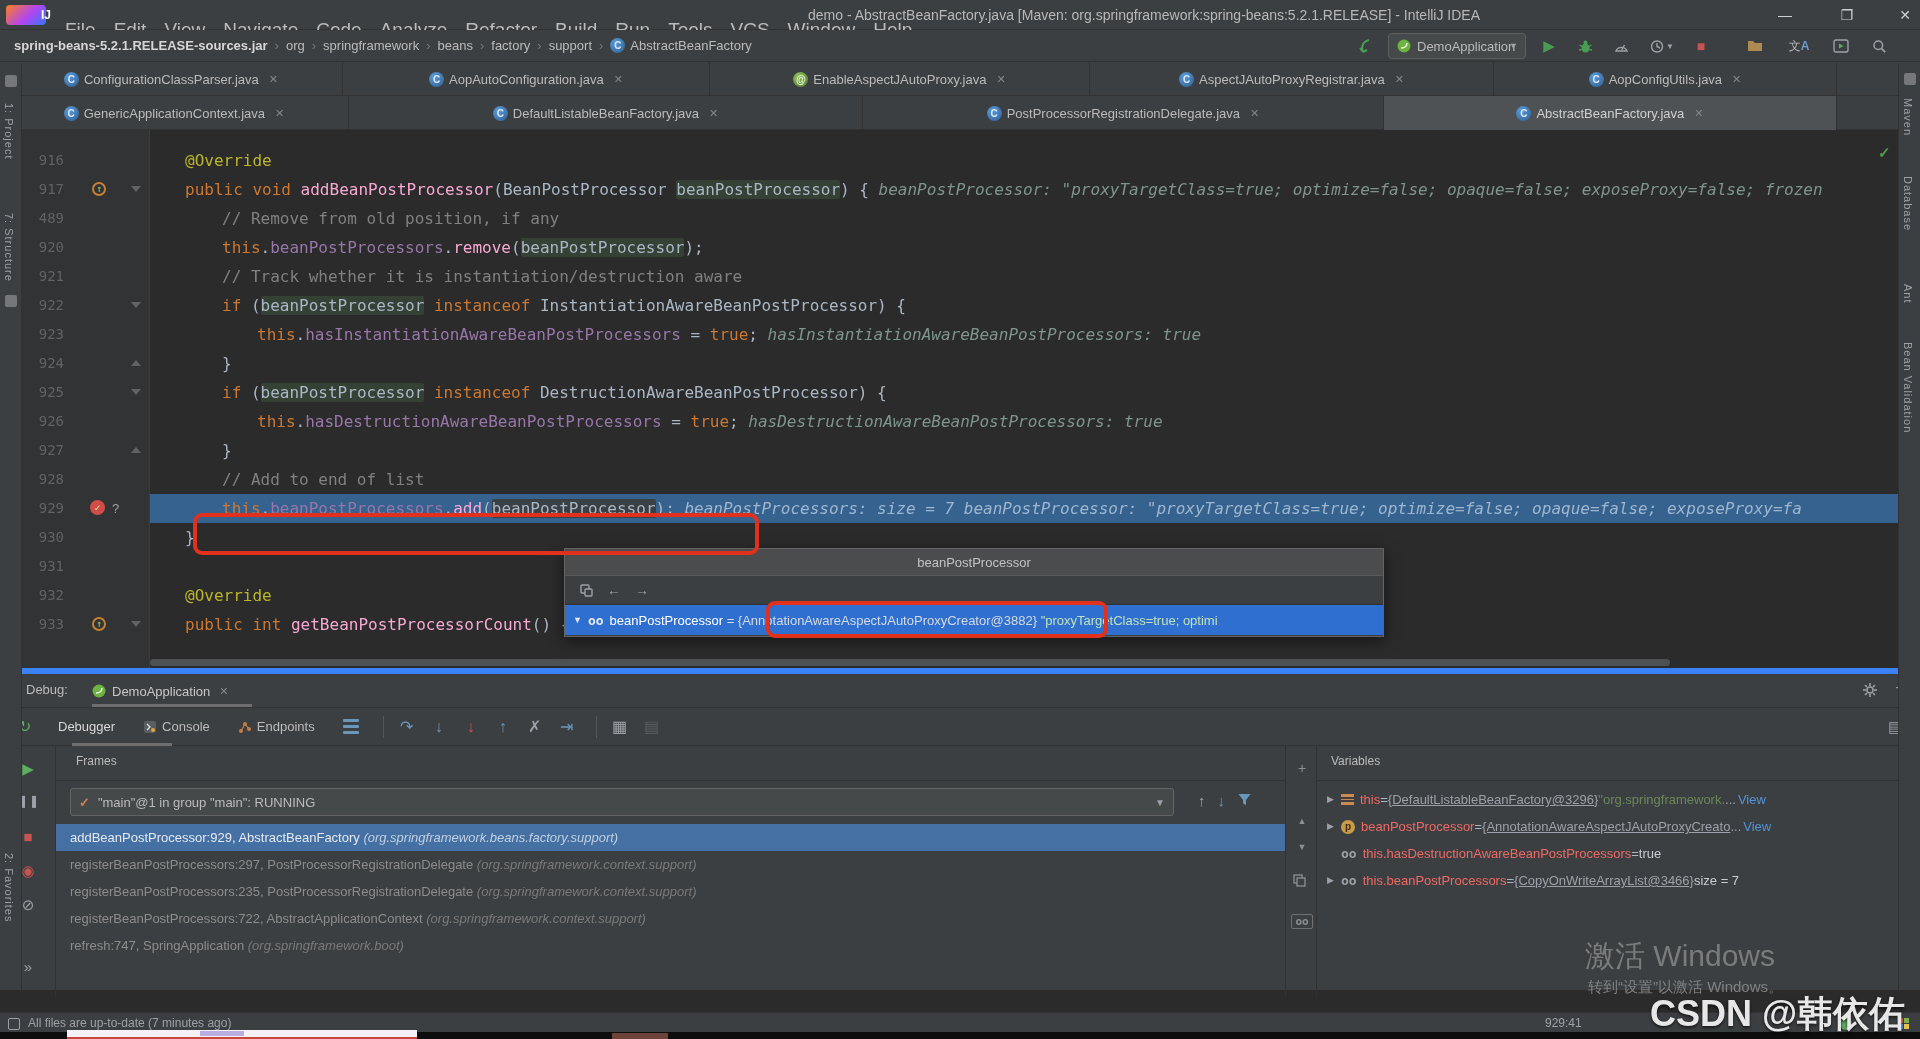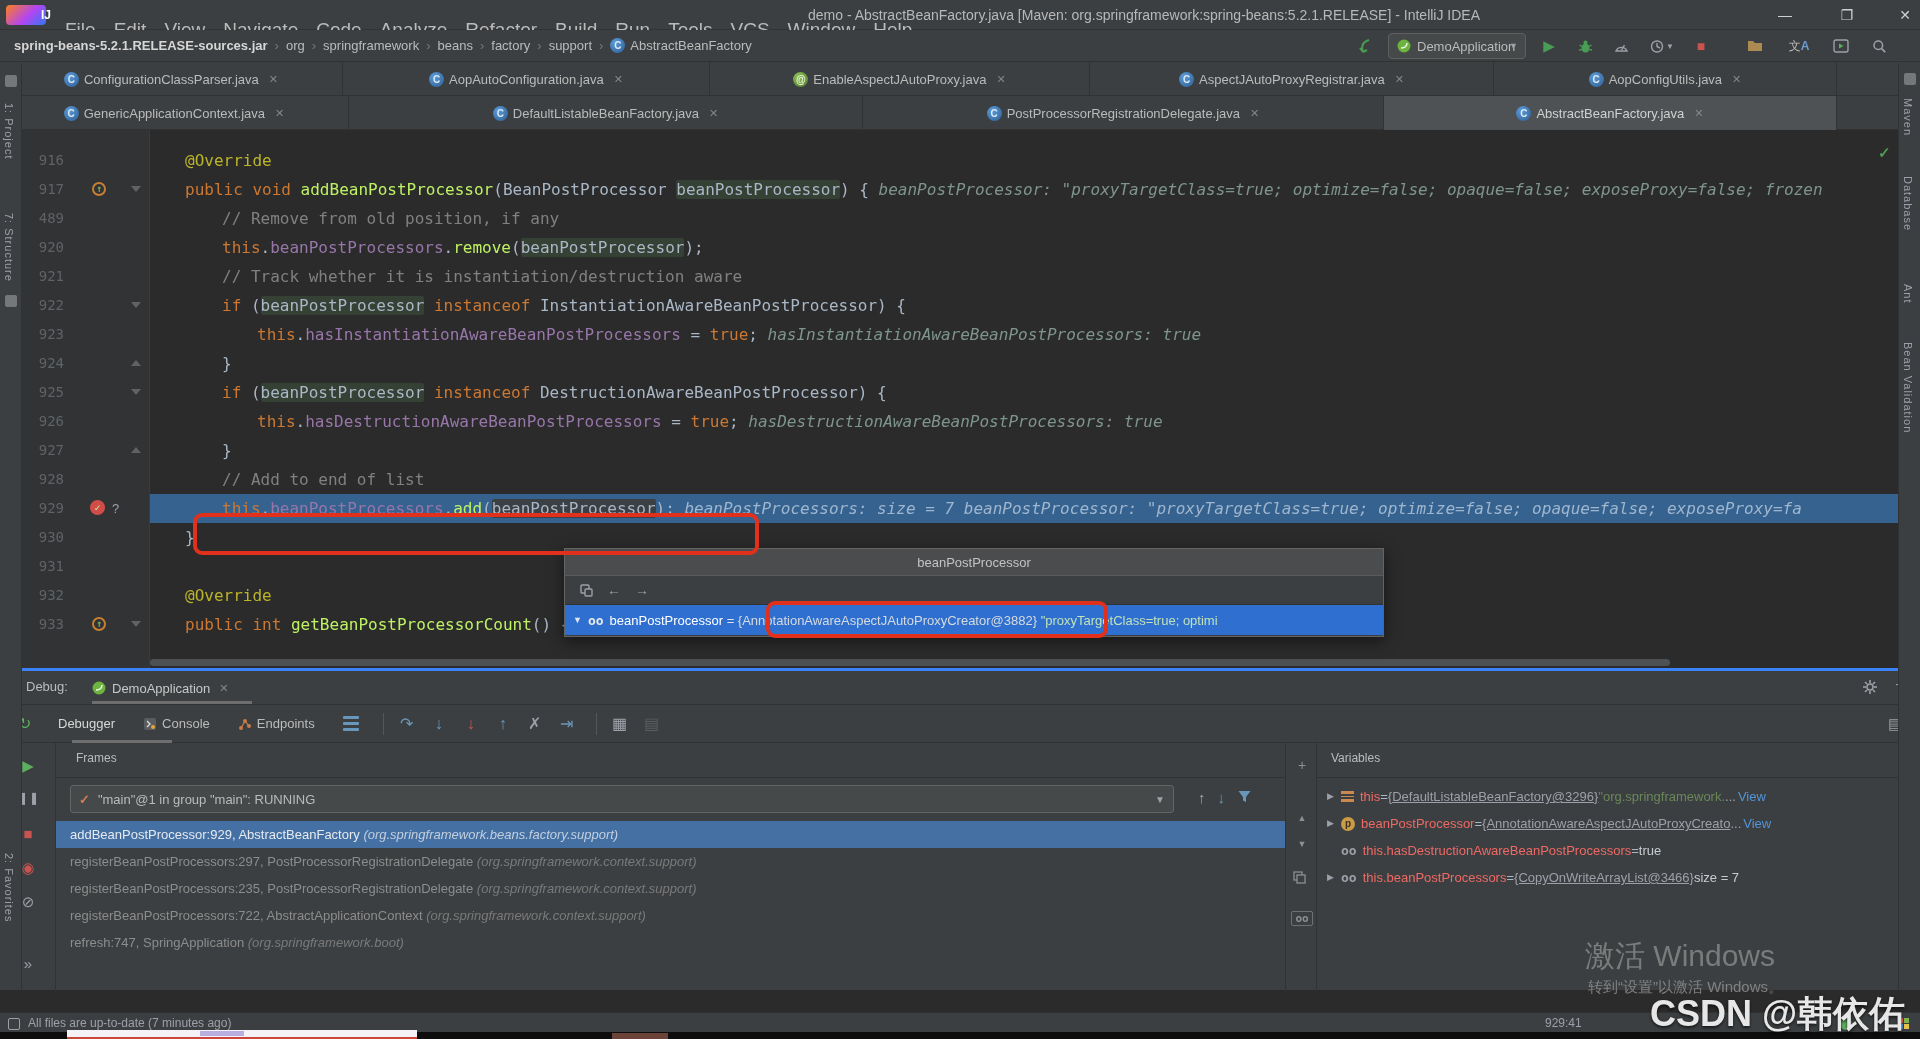--- a/index.html
+++ b/index.html
@@ -38,21 +38,21 @@
 
   
   #editor { position:absolute; left:0; top:130px; width:1920px; height:538px; background:#2b2b2b; overflow:hidden; }
   #gutter-bg { position:absolute; left:0; top:0; width:150px; height:538px; background:#313335; border-right:1px solid #3a3d3f; }
   #code { position:absolute; left:0; top:16px; width:1920px; }
   .line { position:relative; height:29px; font-family:"DejaVu Sans Mono","Liberation Mono",monospace; font-size:16px; line-height:29px; white-space:nowrap; }
   .line .gut { position:absolute; left:0; top:0; width:150px; height:29px; }
   .line .num { position:absolute; left:0; top:0; width:64px; text-align:right; color:#606366; font-size:14px; font-family:"DejaVu Sans Mono",monospace; }
   .line .content { margin-left:150px; height:29px; }
   .line.exec .content { background:#35628f; }
-  .tk-k { color:#cc7832; } .tk-m { color:#bef264; } .tk-ms { color:#ffc66d; font-style:italic; }
+  .tk-k { color:#cc7832; } .tk-m { color:#f9a8d4; } .tk-ms { color:#ffc66d; font-style:italic; }
   .tk-f { color:#9876aa; } .tk-s { color:#6a8759; } .tk-c { color:#808080; }
   .tk-a { color:#bbb529; } .tk-d { color:#a9b7c6; }
   .tk-u { color:#a9b7c6; background:#364135; border-radius:2px; }
   .tk-u2 { color:#a9b7c6; background:#3b4045; border-radius:2px; }
   .hint { color:#7e958c; font-style:italic; }
   .exec .hint { color:#9fb6ce; }
   .pill { background:#4c4e50; color:#a1a5a8; border-radius:9px; padding:1px 7px; font-family:"Liberation Sans",sans-serif; font-size:13px; vertical-align:1px; }
   .g-override { position:absolute; left:92px; top:7px; width:14px; height:14px; border:2px solid #c77f32; border-radius:50%; color:#7fb357; font-size:10px; line-height:10px; text-align:center; font-weight:bold; }
   .g-bp { position:absolute; left:90px; top:6px; width:15px; height:15px; background:#d14d47; border-radius:50%; color:#bff0b0; font-size:10px; line-height:15px; text-align:center; }
   .g-bpq { position:absolute; left:112px; top:0; color:#9da0a8; font-size:13px; font-family:"Liberation Sans",sans-serif; }
@@ -70,21 +70,21 @@
   #popup { position:absolute; left:564px; top:548px; width:820px; height:89px; z-index:50; border:1px solid #646464; background:#3c3f41; box-shadow:0 4px 14px rgba(0,0,0,.5); }
   #popup-title { height:27px; background:#4a4c4e; border-bottom:1px solid #5a5a5a; text-align:center; line-height:27px; font-size:13px; color:#c3c3c3; }
   #popup-toolbar { height:29px; display:flex; align-items:center; border-bottom:1px solid #323232; color:#9da0a8; font-size:14px; }
   #popup-toolbar span { margin-left:14px; }
   #popup-row { height:30px; background:#2f6fd0; display:flex; align-items:center; font-size:13px; color:#e6e9ee; white-space:nowrap; overflow:hidden; }
   .pp-arrow { color:#dfe5ec; font-size:9px; margin:0 6px 0 8px; }
   .pp-watchicon { font-weight:bold; font-family:"DejaVu Sans Mono",monospace; margin-right:6px; color:#e6e9ee; }
   .pp-name { color:#ffffff; } .pp-eq { color:#dfe3e8; } .pp-ref { color:#d6dade; } .pp-str { color:#bfe2b8; }
 
   
-  #debug { position:absolute; left:0; top:668px; width:1920px; height:322px; background:#3c3f41; border-top:3px solid #3b82f6; }
+  #debug { position:absolute; left:0; top:668px; width:1920px; height:322px; background:#3c3f41; border-top:6px solid #3b82f6; }
   #debug-header { position:absolute; left:0; top:0; width:1920px; height:34px; border-bottom:1px solid #323232; }
   #debug-label { position:absolute; left:26px; top:8px; font-size:13px; color:#bbbbbb; }
   #debug-session { position:absolute; left:92px; top:4px; height:26px; display:flex; align-items:center; font-size:13px; color:#c7c7c7; }
   #debug-session-underline { position:absolute; left:92px; top:30px; width:160px; height:3px; background:#6e6e6e; }
   #debug-toolbar { position:absolute; left:0; top:34px; width:1920px; height:38px; border-bottom:1px solid #323232; display:flex; align-items:center; }
   .dtab { font-size:13px; color:#bbbbbb; margin-right:28px; display:flex; align-items:center; }
   .dtab.active { color:#d8d8d8; }
   #debugger-underline { position:absolute; left:72px; top:69px; width:100px; height:3px; background:#6e6e6e; }
   .step { width:26px; text-align:center; font-size:16px; margin-right:6px; }
   .blue { color:#6897bb; } .red { color:#c75450; } .green { color:#5caf5e; } .gray { color:#9da0a8; }

